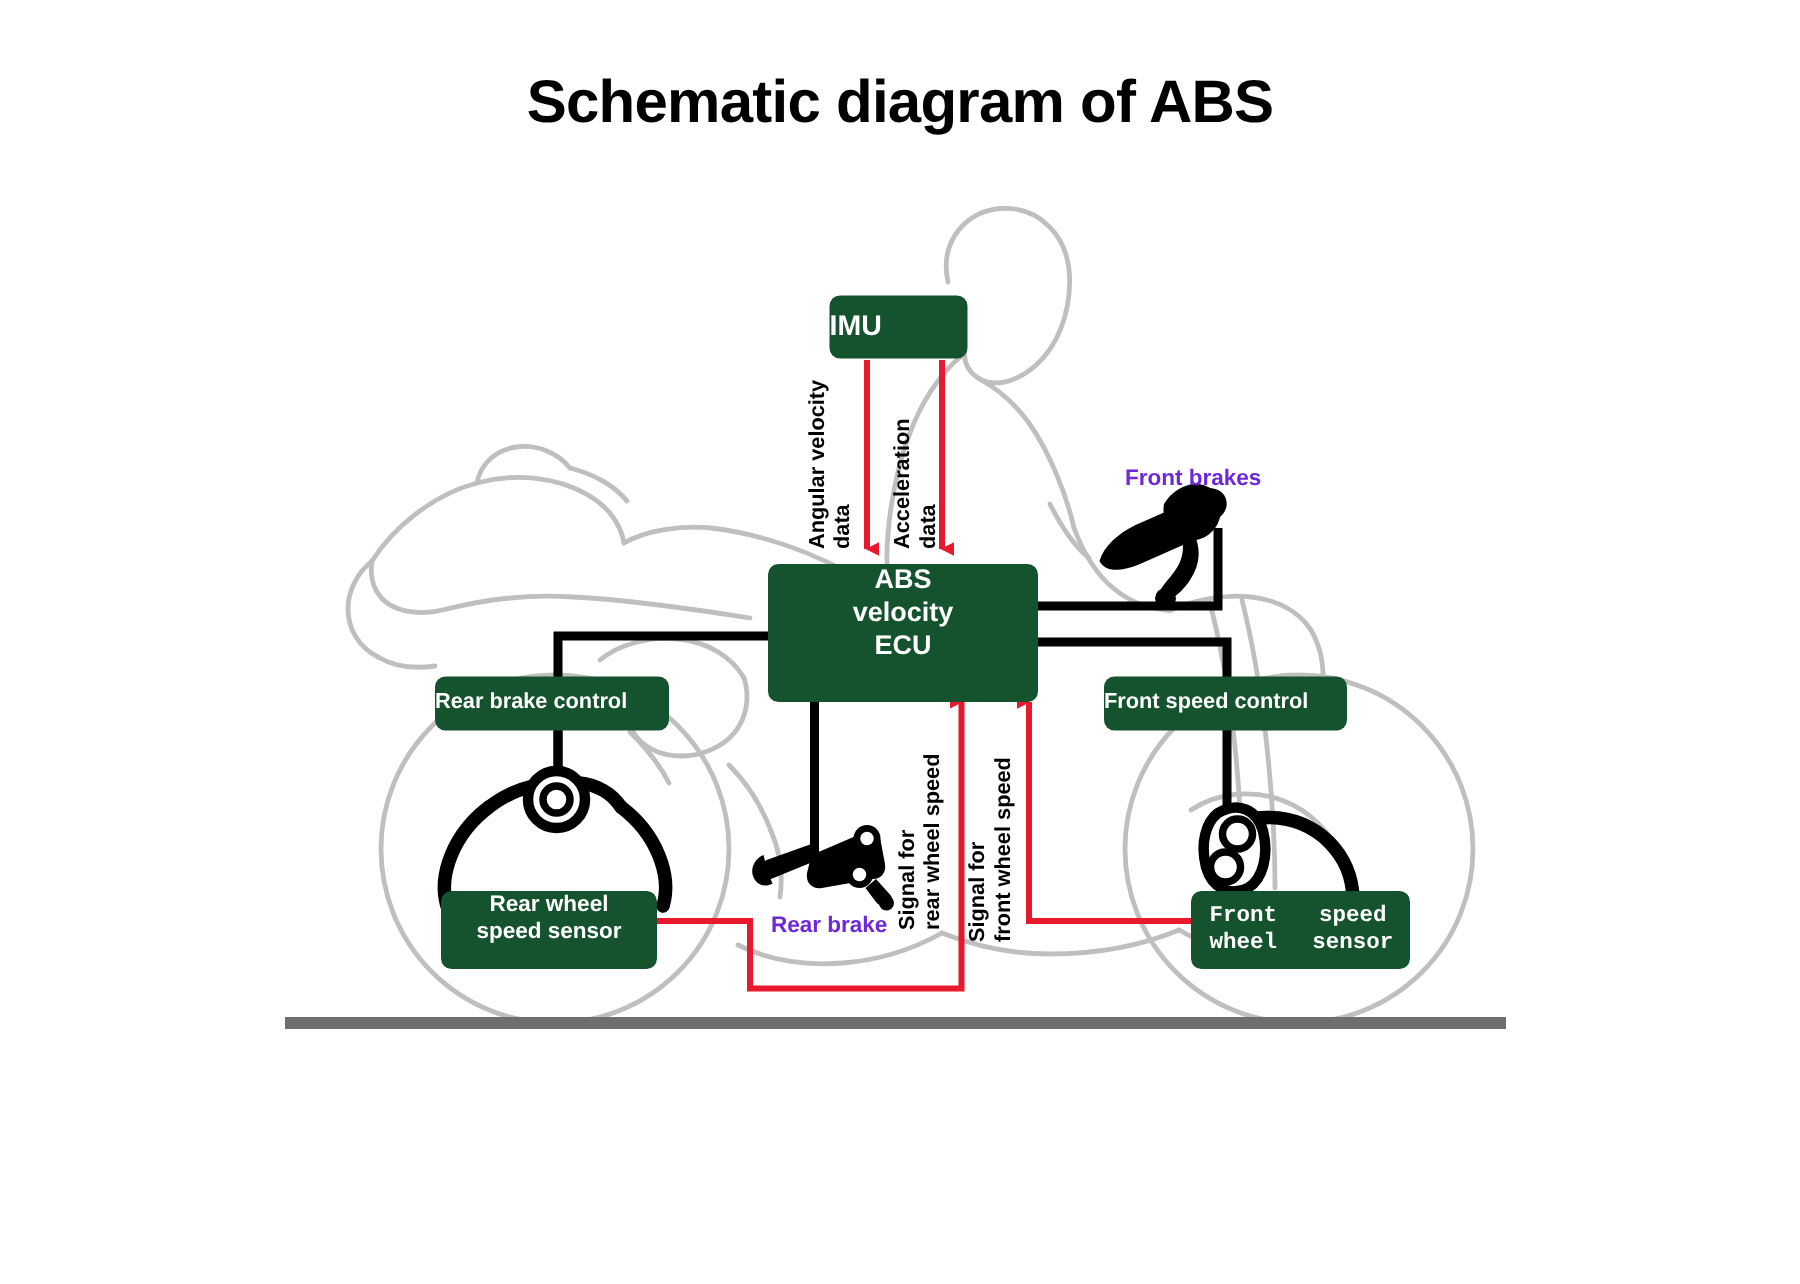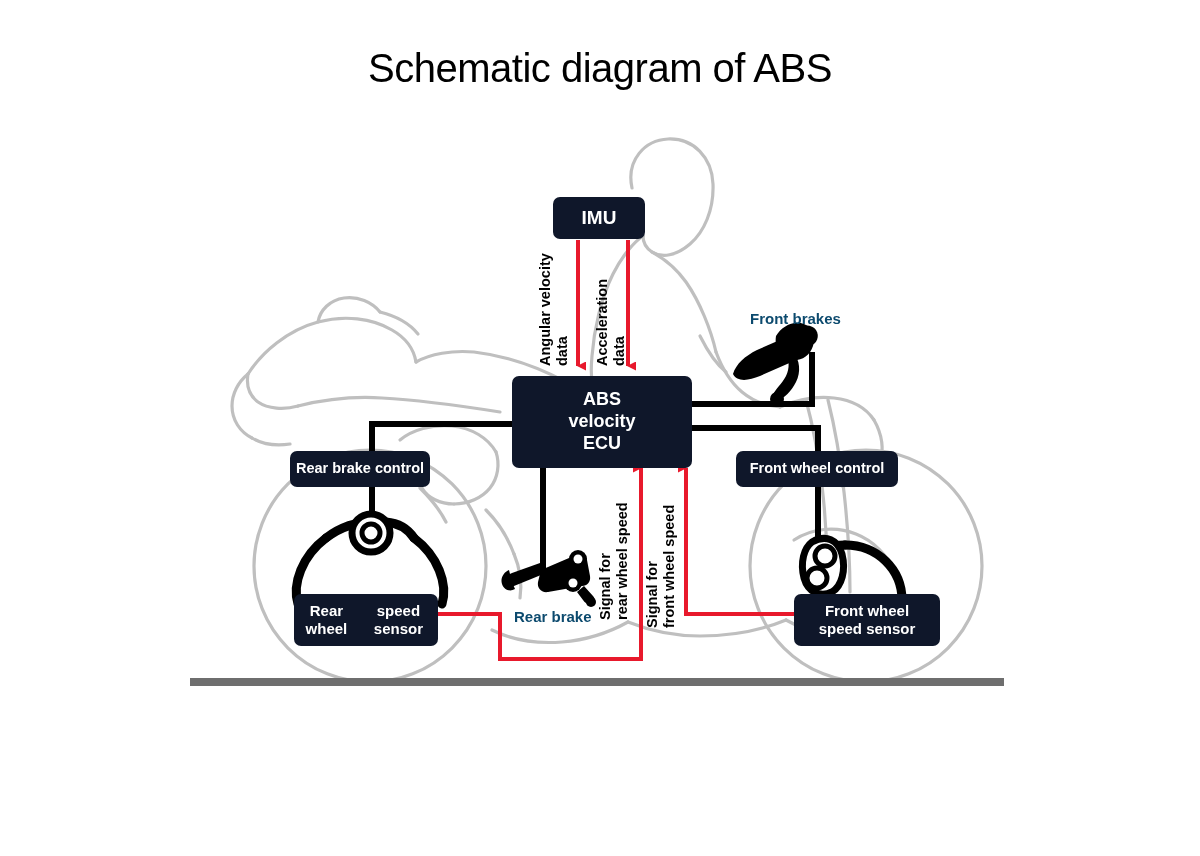--- a/index.html
+++ b/index.html
@@ -17,47 +17,46 @@
     background: #ffffff;
     overflow: hidden;
   }
   #title {
     position: absolute;
     left: 0;
     top: 46px;
     width: 1200px;
     text-align: center;
     font-family: "Liberation Sans", sans-serif;
-    font-weight: normal;
+    font-weight: bold;
     font-size: 40px;
     letter-spacing: -0.5px;
     color: #000000;
   }
   #diagram {
     position: absolute;
     left: 0;
     top: 0;
   }
   .box {
     position: absolute;
-    background: #0f172a;
+    background: #14532d;
     border-radius: 7px;
     color: #ffffff;
     font-family: "Liberation Sans", sans-serif;
     font-weight: bold;
     display: flex;
     align-items: center;
-    justify-content: center;
     text-align: center;
     line-height: 1.22;
     box-sizing: border-box;
   }
   .plain-label {
     position: absolute;
-    color: #0c4a6e;
+    color: #6d28d9;
     font-family: "Liberation Sans", sans-serif;
     font-weight: bold;
     white-space: nowrap;
   }
   .vlabel {
     position: absolute;
     color: #000000;
     font-family: "Liberation Sans", sans-serif;
     font-weight: bold;
     white-space: nowrap;
@@ -237,34 +236,34 @@
   <div class="box" style="left:553px; top:197px; width:92px; height:42px; font-size:19px;">
     <span>IMU</span>
   </div>
 
   <div class="box" style="left:512px; top:376px; width:180px; height:92px; font-size:18px; flex-direction:column;">
     <span>ABS</span>
     <span>velocity</span>
     <span>ECU</span>
   </div>
 
-  <div class="box" style="left:290px; top:451px; width:140px; height:36px; font-size:14.5px;">
+  <div class="box" style="left:290px; top:451px; width:156px; height:36px; font-size:14.5px;">
     <span>Rear brake control</span>
   </div>
 
   <div class="box" style="left:736px; top:451px; width:162px; height:36px; font-size:14.5px;">
-    <span>Front wheel control</span>
-  </div>
-
-  <div class="box" style="left:294px; top:594px; width:144px; height:52px; font-size:15px; flex-direction:row;">
+    <span>Front speed control</span>
+  </div>
+
+  <div class="box" style="left:294px; top:594px; width:144px; height:52px; font-size:15px; flex-direction:column;">
     <span>Rear wheel</span>
     <span>speed sensor</span>
   </div>
 
-  <div class="box" style="left:794px; top:594px; width:146px; height:52px; font-size:15px; flex-direction:column;">
+  <div class="box" style="left:794px; top:594px; width:146px; height:52px; font-size:15px; flex-direction:row;font-family:Liberation Mono, monospace;">
     <span>Front wheel</span>
     <span>speed sensor</span>
   </div>
 
   <div class="plain-label" style="left:750px; top:310px; font-size:15px;">Front brakes</div>
 
   <div class="plain-label" style="left:514px; top:608px; font-size:15px;">Rear brake</div>
 
   <div class="vlabel two-line" style="left:537px; top:366px; font-size:14.5px;">
     <div>Angular velocity</div>

